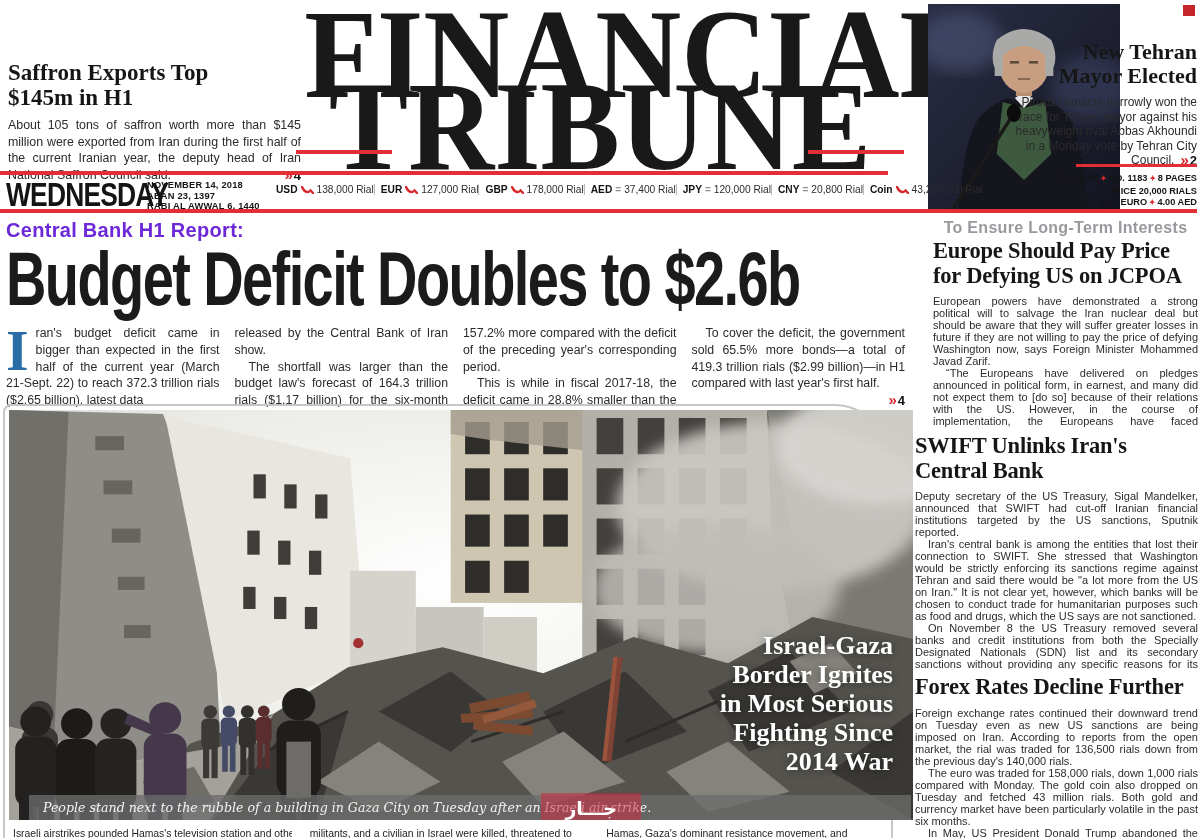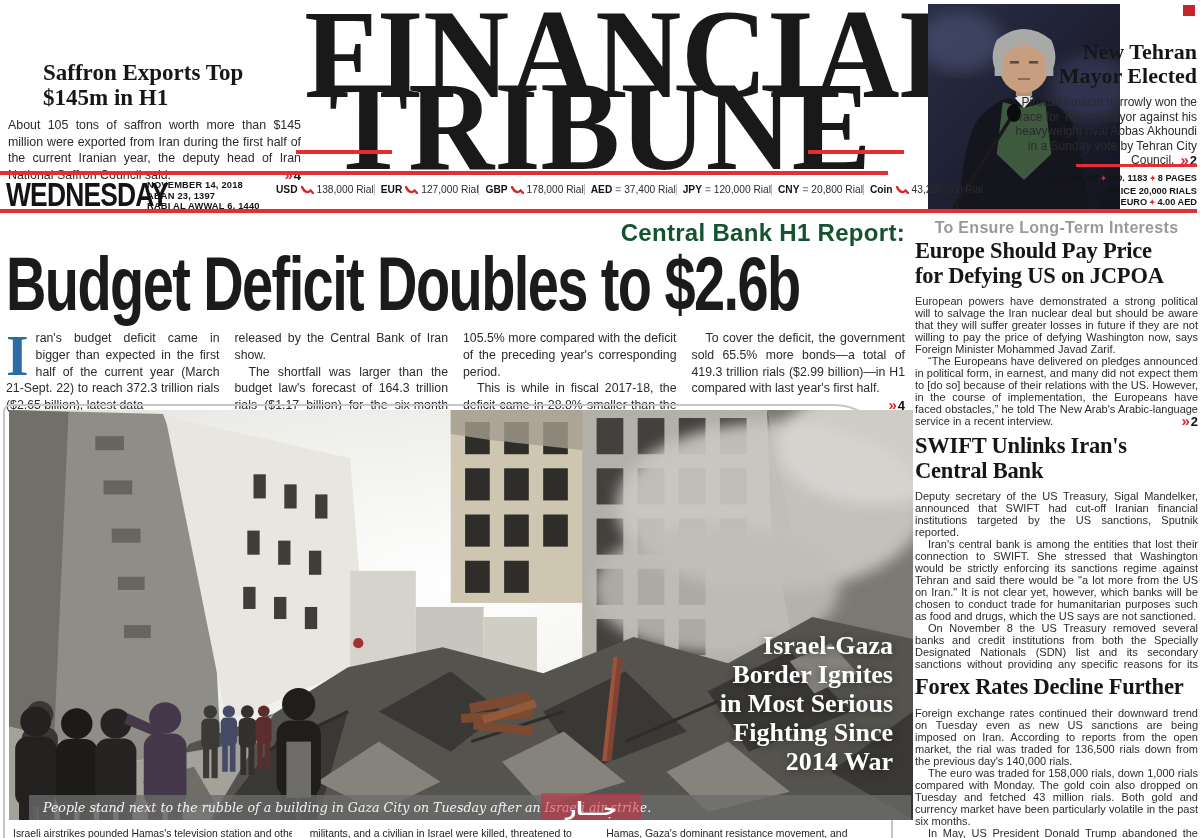--- a/index.html
+++ b/index.html
@@ -22,21 +22,21 @@
   .mline { position:absolute; width:100%; text-align:center;
            font-family:"Liberation Serif", serif; font-weight:bold; color:#191919; }
   .m1 { top:-16px; font-size:124px; letter-spacing:0px; transform:scale(.96,1.02); }
   .m2 { top:56px;  font-size:124px; transform:scale(.96,1.02); }
   .mdash { position:absolute; top:150px; height:4px; width:96px; background:#e22e34; }
   .mdash.l { left:4px; } .mdash.r { right:4px; }
 
   
   .saffron { position:absolute; left:8px; top:60px; width:293px; }
   .saffron h2 { font-family:"Liberation Serif",serif; font-weight:bold;
-                font-size:23px; line-height:25px; color:#161616;margin-left:35px; }
+                font-size:23px; line-height:25px; color:#161616; }
   .saffron p  { margin-top:7px; font-size:12.4px; line-height:16.6px;
                 text-align:justify; color:#2b2b2d; }
 
   
   .pref { float:right; white-space:nowrap; margin-left:6px; }
   .pref .chev { color:#d7282e; font-weight:bold; font-size:15px; letter-spacing:-2px; }
   .pref .num  { color:#111; font-weight:bold; font-size:13px; margin-left:3px; }
 
   
   .mayor-photo { position:absolute; left:928px; top:4px; width:192px; height:206px; }
@@ -61,22 +61,22 @@
   .cur:first-child { border-left:none; padding-left:8px; }
   .cur b { font-weight:bold; color:#111; }
   .cur .val { color:#2c2c2c; }
   .cur .down-icon { display:none; }
   .cur .flat-icon { display:none; color:#8f8f8f; font-weight:bold; font-size:10px; }
   .cur[data-trend="down"] .down-icon { display:inline-block; }
   .cur[data-trend="flat"] .flat-icon { display:inline; }
 
   
   .lead { position:absolute; left:6px; top:219px; width:899px; }
-  .lead-kicker { text-align:right; font-size:24px; font-weight:bold;
-                 color:#14532d; letter-spacing:.3px; }
+  .lead-kicker { text-align:left; font-size:20px; font-weight:bold;
+                 color:#6d28d9; letter-spacing:.3px; }
   .lead-headline { margin-top:1px; white-space:nowrap; font-weight:bold;
                    font-size:70px; line-height:66px; letter-spacing:-2px; color:#1c1b1c;
                    transform:scale(.80,1.08); transform-origin:left top; height:72px; }
   .lead-cols { display:flex; gap:15px; margin-top:10px; }
   .lead-cols .col { flex:1; font-size:12.3px; line-height:16.8px; text-align:justify; color:#2b2b2d; }
   .lead-cols .col p.ind { text-indent:14px; }
   .dropcap { float:left; font-family:"Liberation Serif",serif; font-weight:bold;
              font-size:58px; line-height:46px; color:#2a6ca5; margin:3px 7px 0 0; }
 
   
@@ -102,21 +102,21 @@
                     white-space:nowrap; overflow:hidden; }
 
   
   .sidebar { position:absolute; left:915px; top:219px; width:283px; }
   .sb-kicker { text-align:center; font-size:16px; font-weight:bold;
                color:#97999c; letter-spacing:.3px; }
   .sb-h { font-family:"Liberation Serif",serif; font-weight:bold; color:#161616;
           font-size:22.5px; line-height:24.5px; letter-spacing:-.2px; margin:2px 0 7px; }
   .sb-body p { font-size:11px; line-height:12px; text-align:justify; color:#2b2b2d; }
   .sb-body p.ind { text-indent:13px; }
-  .art1 { height:209px; overflow:hidden; }
+  .art1 { height:209px; overflow:hidden;margin-left:18px; }
   .art2 { height:241px; overflow:hidden; }
   .art3 { overflow:hidden; }
   .art2 .sb-h, .art3 .sb-h { margin-top:6px; }
 </style>
 </head>
 <body>
 
 <div class="masthead">
   <div class="mline m1">FINANCIAL</div>
   <div class="mline m2">TRIBUNE</div>
@@ -158,21 +158,21 @@
     <rect x="81" y="57" width="9" height="2.6" fill="#4c3b2e" opacity=".85"></rect>
     <rect x="100" y="57" width="9" height="2.6" fill="#4c3b2e" opacity=".85"></rect>
     <rect x="89" y="74" width="12" height="2" fill="#8a6a52"></rect>
     <line x1="24" y1="206" x2="82" y2="114" stroke="#1a1a1a" stroke-width="3.5"></line>
     <ellipse cx="85" cy="109" rx="7" ry="9" fill="#0c0c0c"></ellipse>
   </svg>
 </div>
 <div class="mayor-text">
   <h2 class="prewrap">New Tehran
 Mayor Elected</h2>
-  <p><span>Pirouz Hanachi narrowly won the race for Tehran mayor against his heavyweight rival Abbas Akhoundi in a Sunday vote by Tehran City Council.</span>
+  <p><span>Pirouz Hanachi narrowly won the race for Tehran mayor against his heavyweight rival Abbas Akhoundi in a Monday vote by Tehran City Council.</span>
     <span class="pref"><span class="chev">»</span><span class="num">2</span></span>
   </p>
 </div>
 <div class="rule mayor-rule"></div>
 <div class="pubinfo">
   <div><span>5TH YEAR</span><span class="dia">✦</span><span>NO. 1183</span><span class="dia">✦</span><span>8 PAGES</span></div>
   <div>PRICE 20,000 RIALS</div>
   <div><span>1.00 EURO</span><span class="dia">✦</span><span>4.00 AED</span></div>
 </div>
 
@@ -242,21 +242,21 @@
   <div class="lead-headline">Budget Deficit Doubles to $2.6b</div>
   <div class="lead-cols">
     <div class="col">
       <p><span class="dropcap">I</span><span>ran's budget deficit came in bigger than expected in the first half of the current year (March 21-Sept. 22) to reach 372.3 trillion rials ($2.65 billion), latest data</span></p>
     </div>
     <div class="col">
       <p>released by the Central Bank of Iran show.</p>
       <p class="ind">The shortfall was larger than the budget law's forecast of 164.3 trillion rials ($1.17 billion) for the six-month period while it is</p>
     </div>
     <div class="col">
-      <p>105.5% more compared with the deficit of the preceding year's corresponding period.</p>
+      <p>157.2% more compared with the deficit of the preceding year's corresponding period.</p>
       <p class="ind">This is while in fiscal 2017-18, the deficit came in 28.8% smaller than the year before.</p>
     </div>
     <div class="col">
       <p class="ind"><span>To cover the deficit, the government sold 65.5% more bonds—a total of 419.3 trillion rials ($2.99 billion)—in H1 compared with last year's first half.</span>
         <span class="pref"><span class="chev">»</span><span class="num">4</span></span>
       </p>
     </div>
   </div>
 </div>
 

